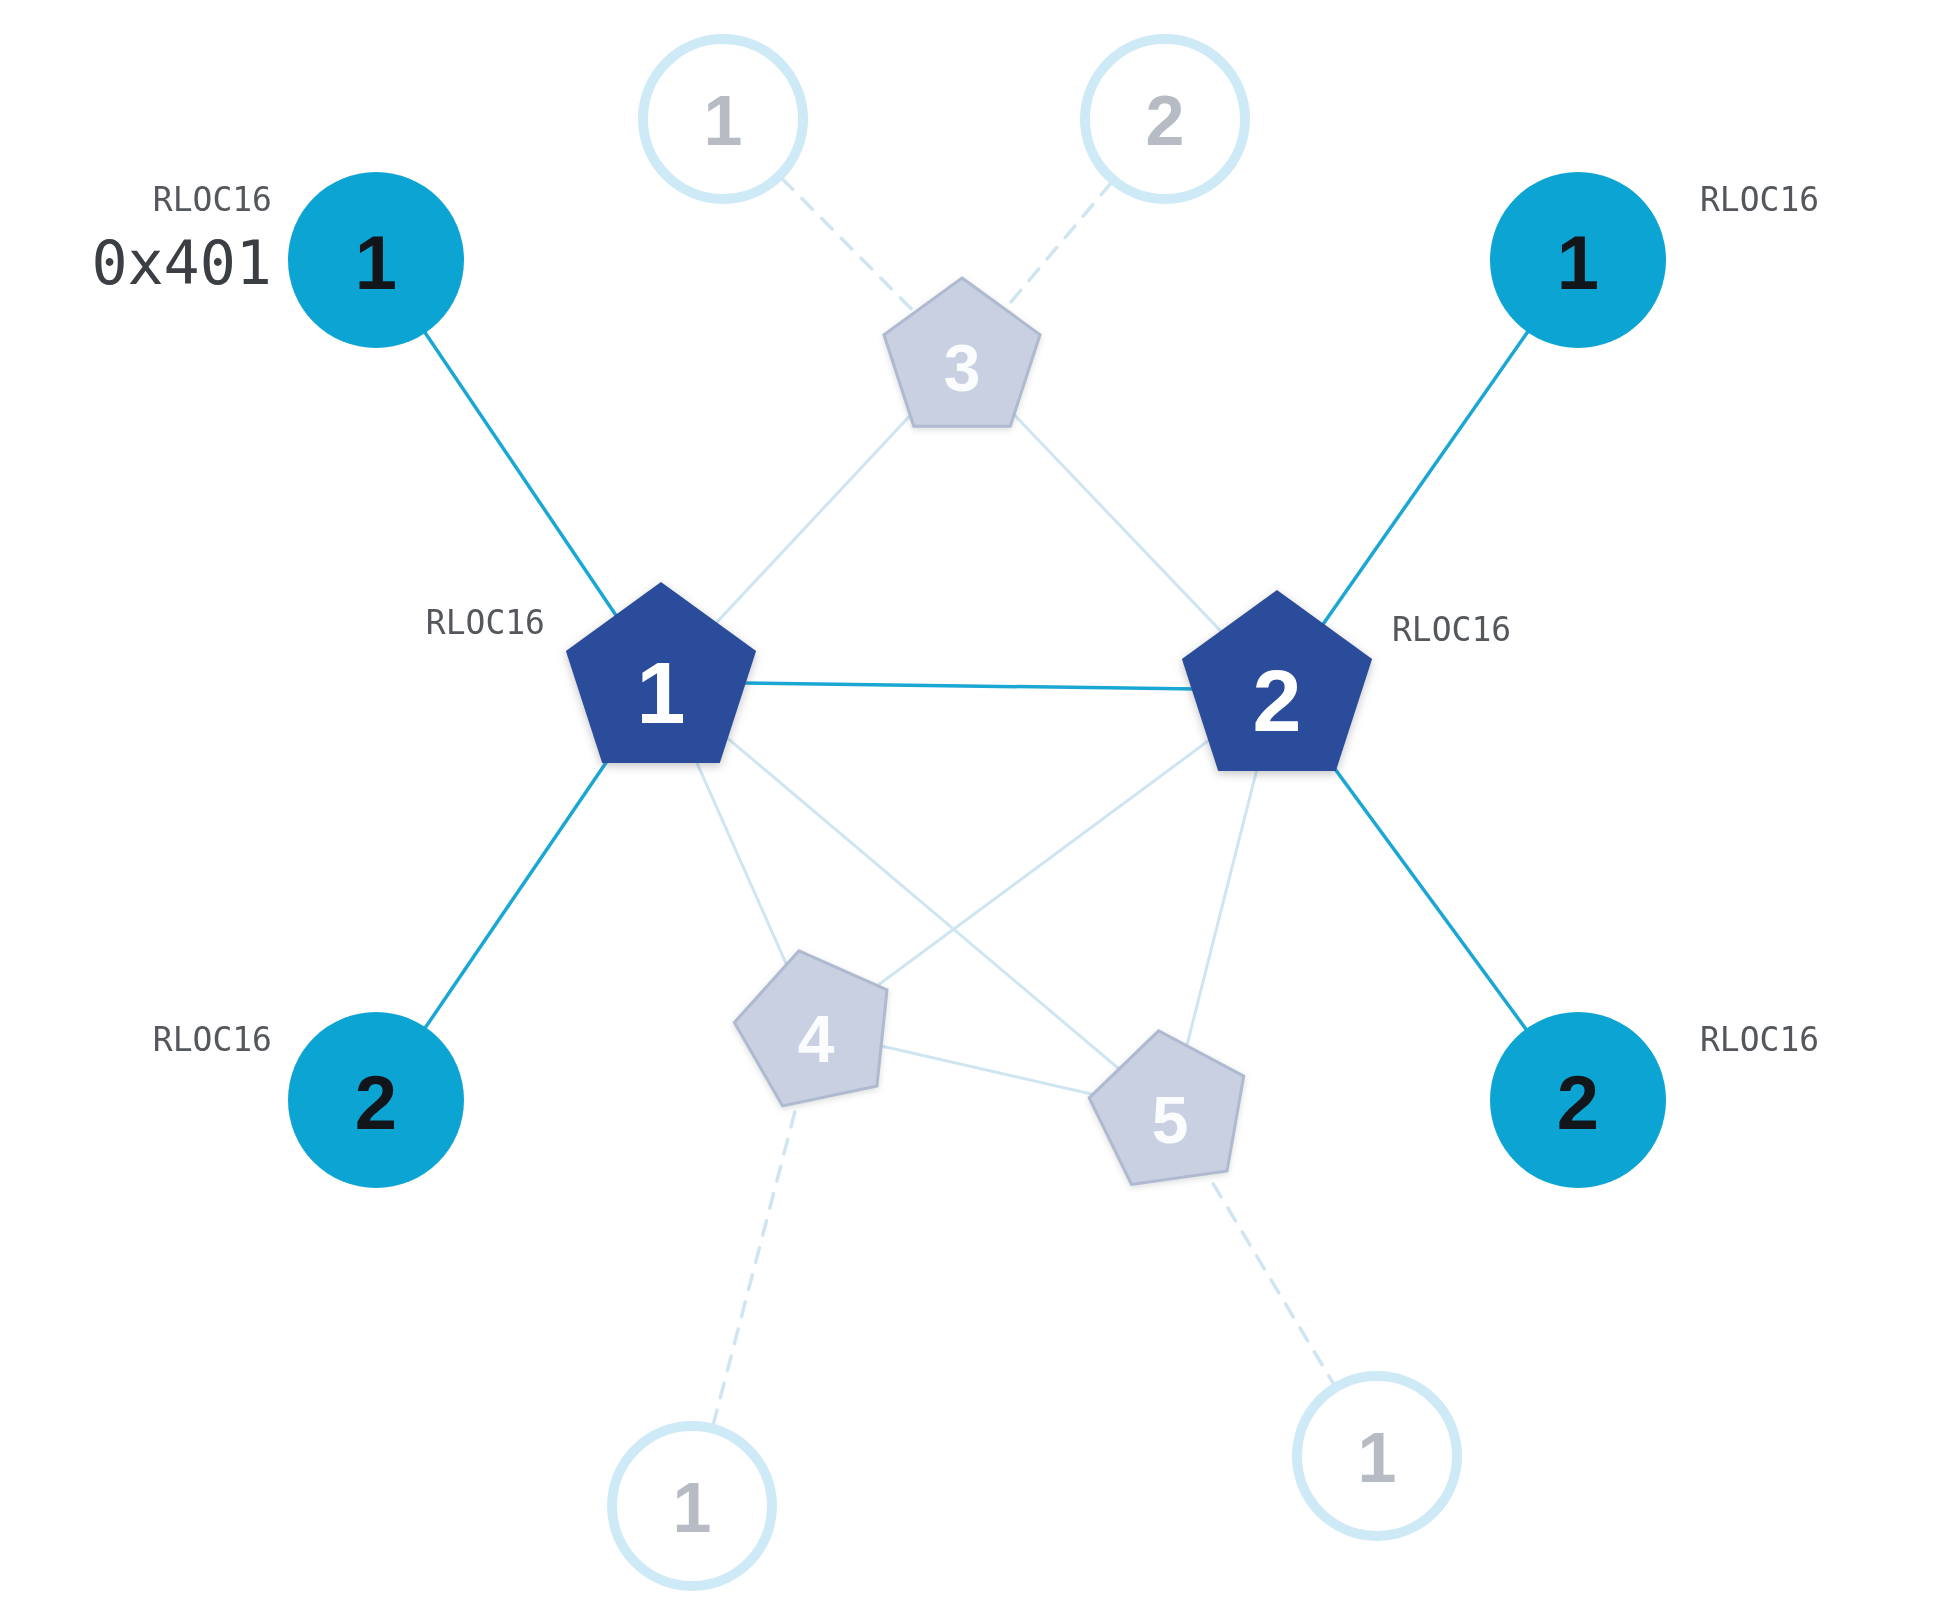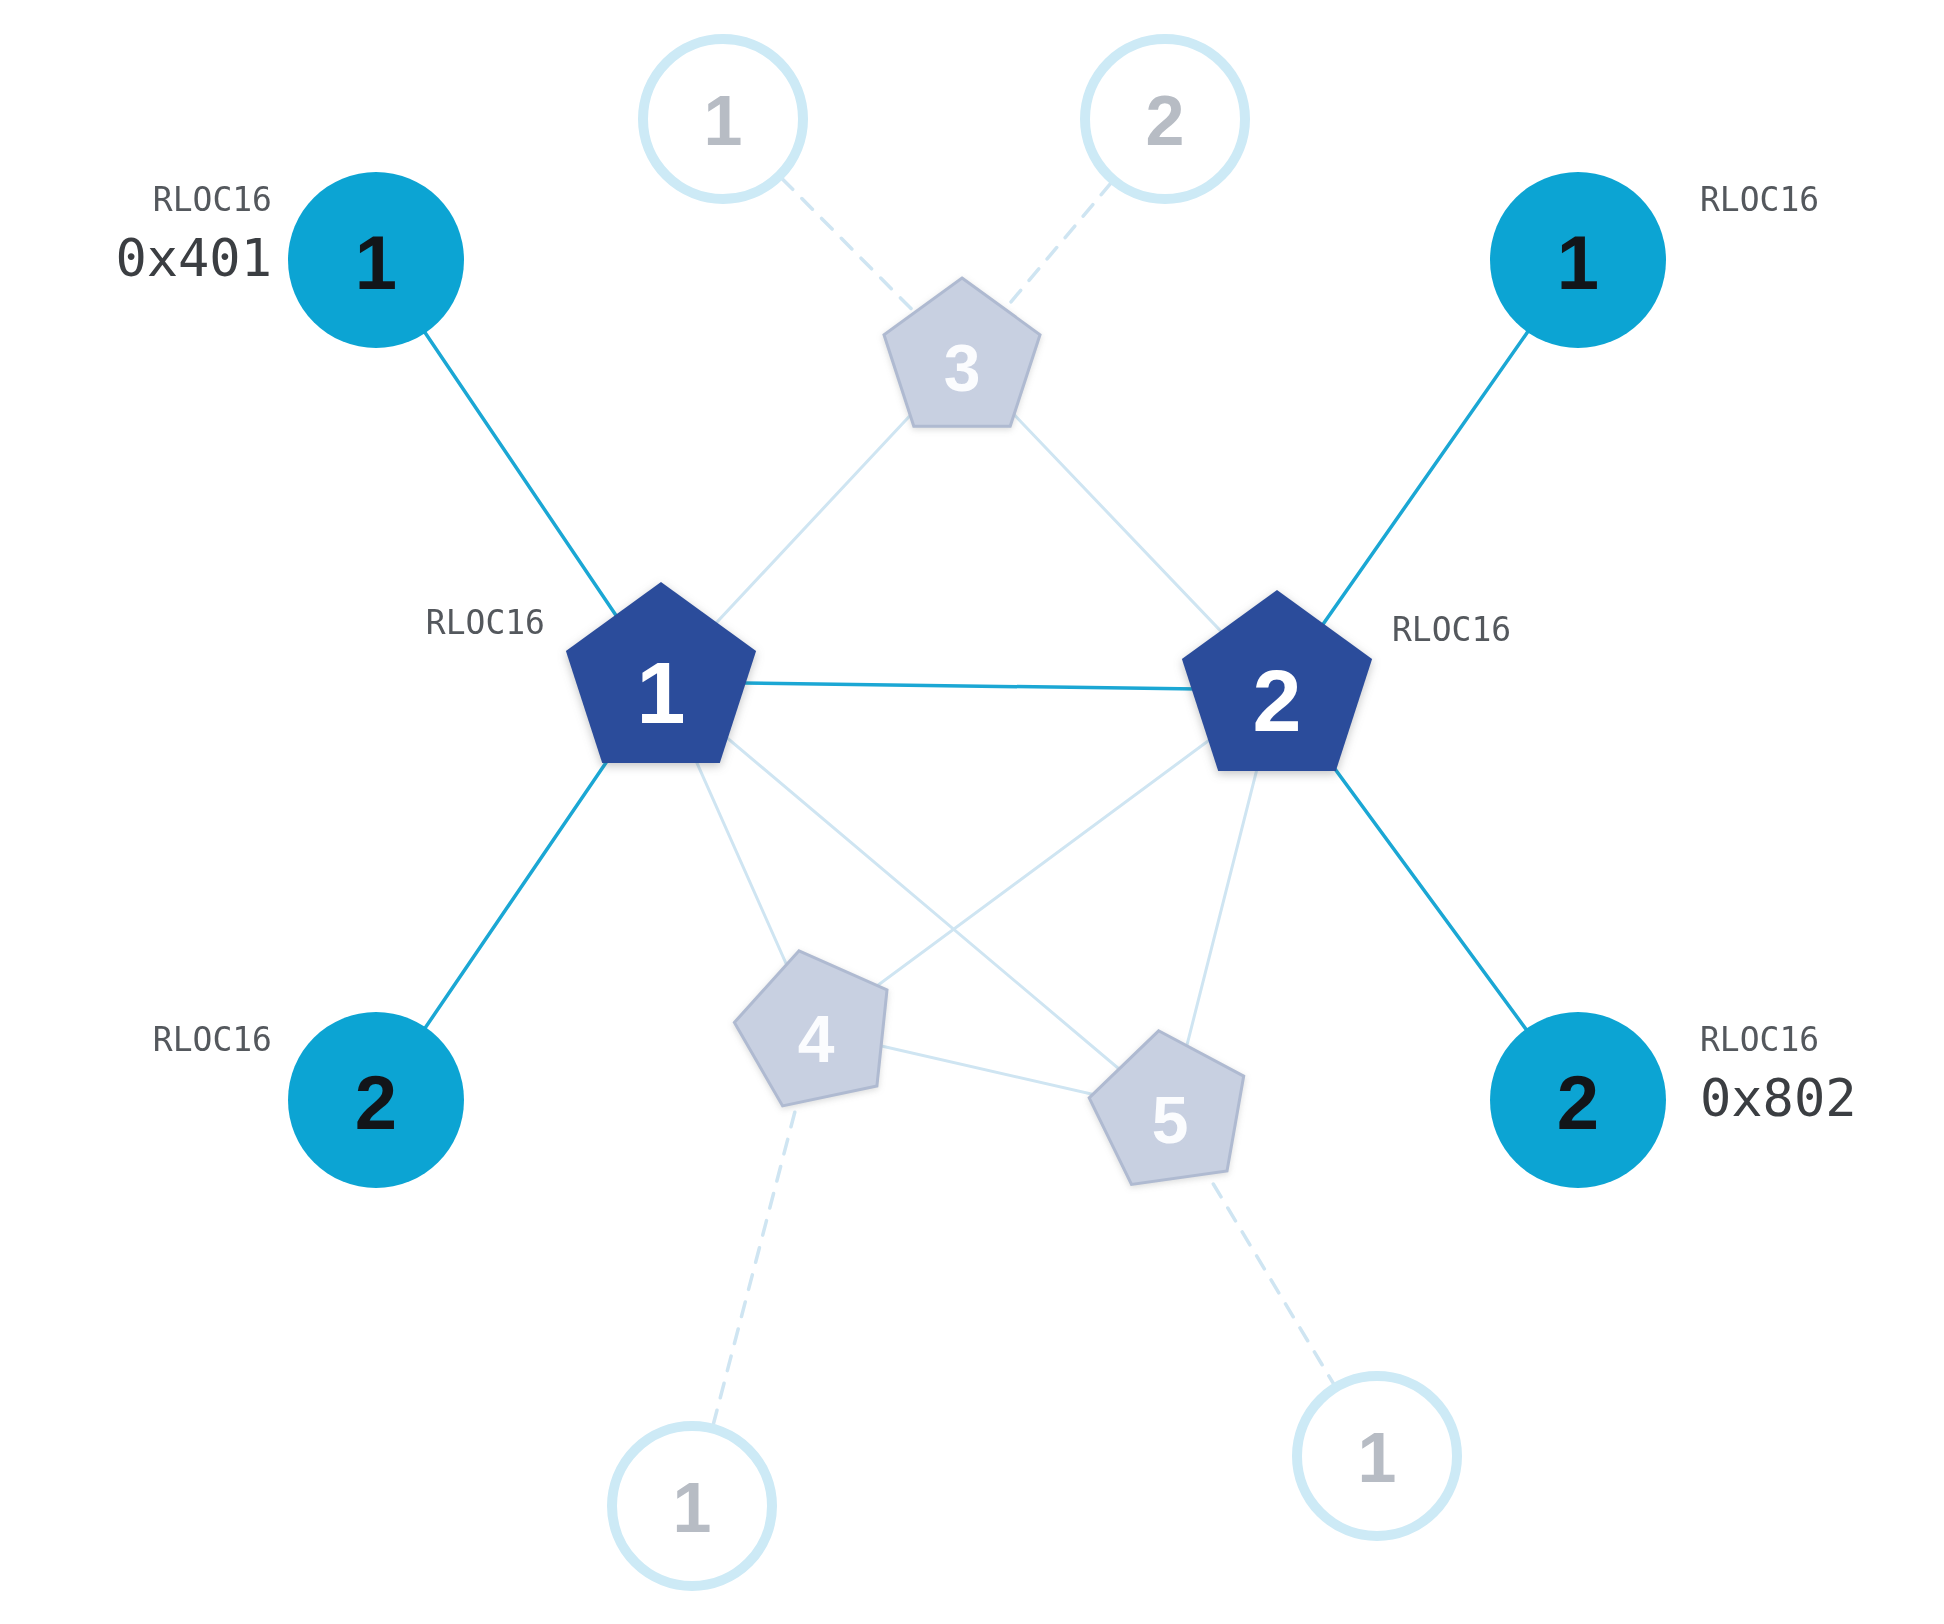--- a/index.html
+++ b/index.html
@@ -24,21 +24,21 @@
   .num-router-faded{fill:#fbfcfe;font-size:66px;}
   .num-child{fill:var(--child-number);font-size:76px;}
   .num-child-faded{fill:var(--faded-number);font-size:70px;}
 
   
   #labels{position:absolute;left:0;top:0;width:100%;height:100%;pointer-events:none;}
   .rloc{position:absolute;display:flex;flex-direction:column;gap:12px;white-space:nowrap;}
   .rloc.right{text-align:right;align-items:flex-end;}
   .rloc.left{text-align:left;align-items:flex-start;}
   .rloc .tag{font-family:"DejaVu Sans Mono",monospace;font-size:33px;line-height:1.1;color:var(--label-tag);}
-  .rloc .hex{font-family:"DejaVu Sans Mono",monospace;font-size:52px;line-height:1.1;color:var(--label-hex);}
+  .rloc .hex{font-family:"DejaVu Sans Mono",monospace;font-size:60px;line-height:1.1;color:var(--label-hex);}
 </style>
 </head>
 <body>
 
 <div class="canvas">
   <svg id="graph" viewBox="0 0 1944 1624">
       <line x1="661" y1="682" x2="962" y2="360" class="edge edge-faded"></line>
       <line x1="1277" y1="690" x2="962" y2="360" class="edge edge-faded"></line>
       <line x1="661" y1="682" x2="816" y2="1031" class="edge edge-faded"></line>
       <line x1="661" y1="682" x2="1170" y2="1112" class="edge edge-faded"></line>
@@ -119,16 +119,15 @@
         <div class="tag">RLOC16</div>
       </div>
       <div class="rloc left" style="left: 1700px; top: 182px;">
         <div class="tag">RLOC16</div>
       </div>
       <div class="rloc left" style="left: 1392px; top: 612px;">
         <div class="tag">RLOC16</div>
       </div>
       <div class="rloc left" style="left: 1700px; top: 1022px;">
         <div class="tag">RLOC16</div>
-        <div class="hex">0x802</div>
       </div>
     </div>
 </div>
 
 </body></html>

